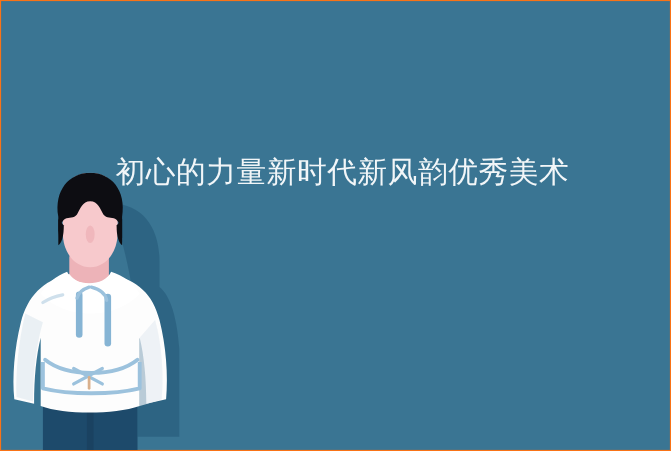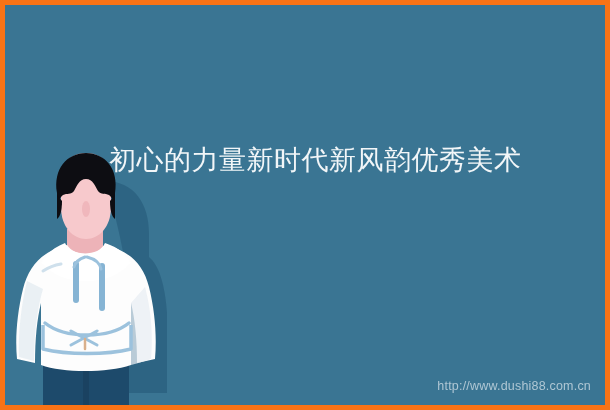--- a/index.html
+++ b/index.html
@@ -11,21 +11,21 @@
     font-family: "Liberation Sans", "DejaVu Sans", sans-serif;
   }
 
   .card {
     position: relative;
     width: 610px;
     height: 410px;
     background: #3a7593;
     overflow: hidden;
     box-sizing: border-box;
-    border: 5px solid #f97316;
+    border: 1px solid #f97316;
   }
 
   
   .headline {
     position: absolute;
     left: 104px;
     top: 136px;
     width: 500px;
     color: #f2f6f8;
     font-size: 27px;
@@ -151,15 +151,14 @@
         <path d="M106 42 L106 66 C103 64 101 58 101 48 Z" fill="#0d0d12"></path>
       </g>
 
     </svg>
   </div>
 
   <div class="headline">
     <span class="line">初心的力量新时代新风韵优秀美术</span>
   </div>
 
-  <div class="watermark">http://www.dushi88.com.cn</div>
 
 </div>
 
 </body></html>

